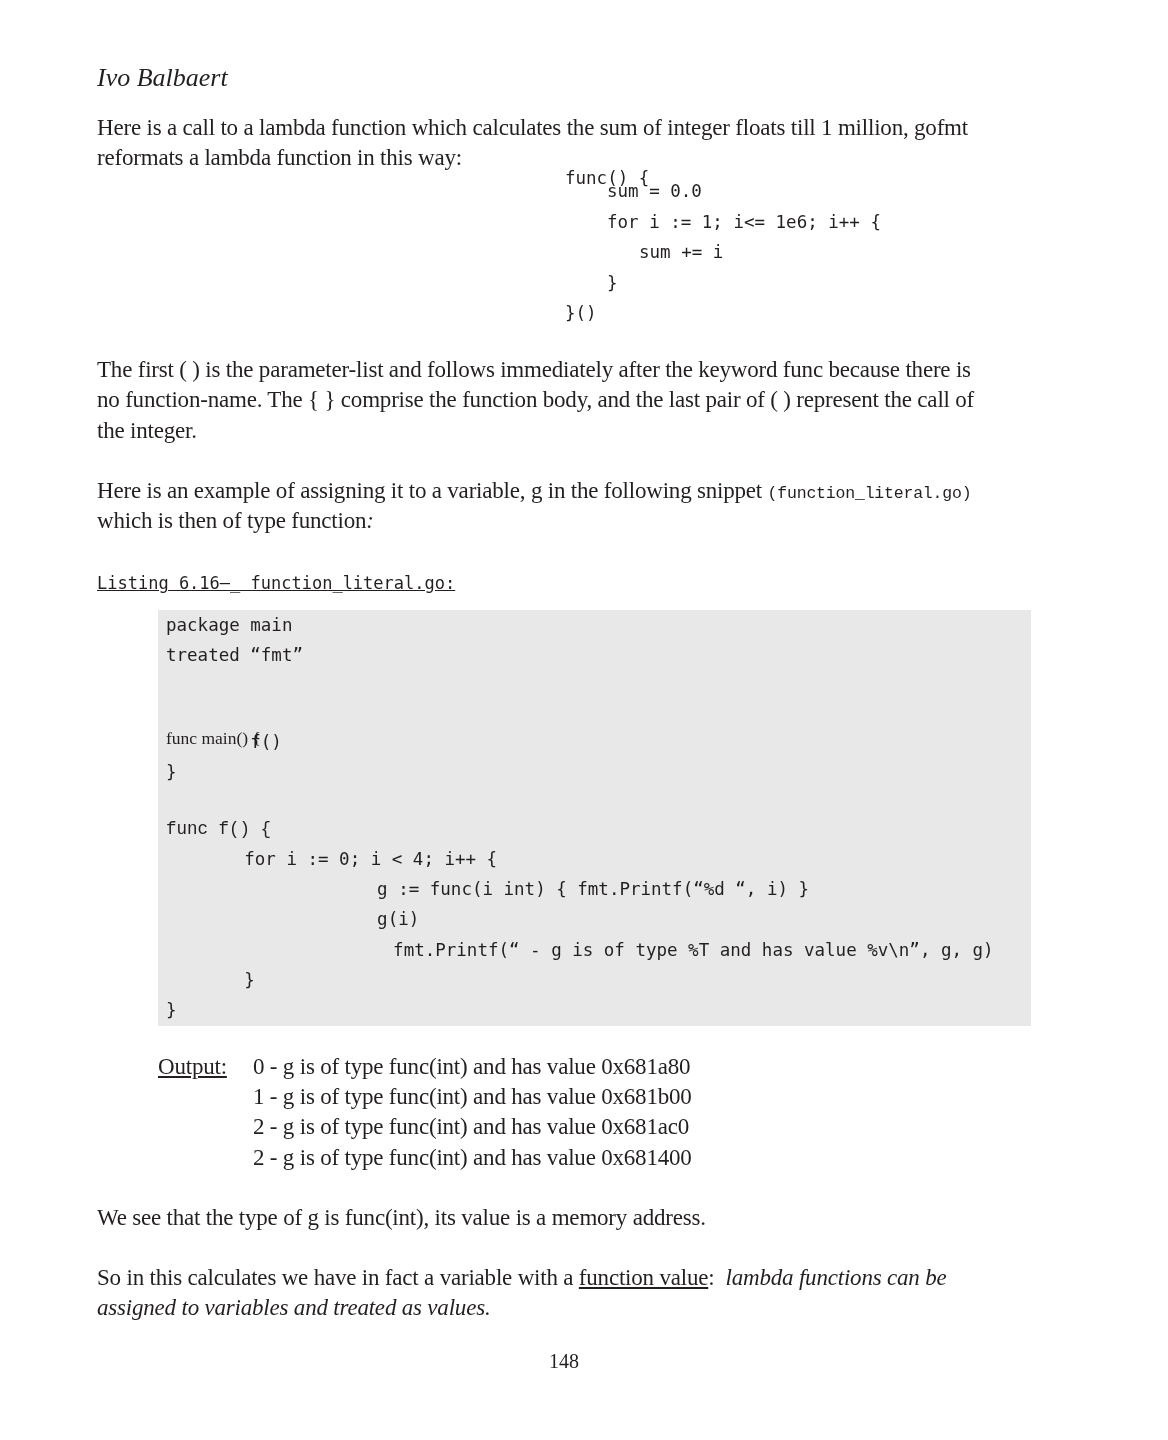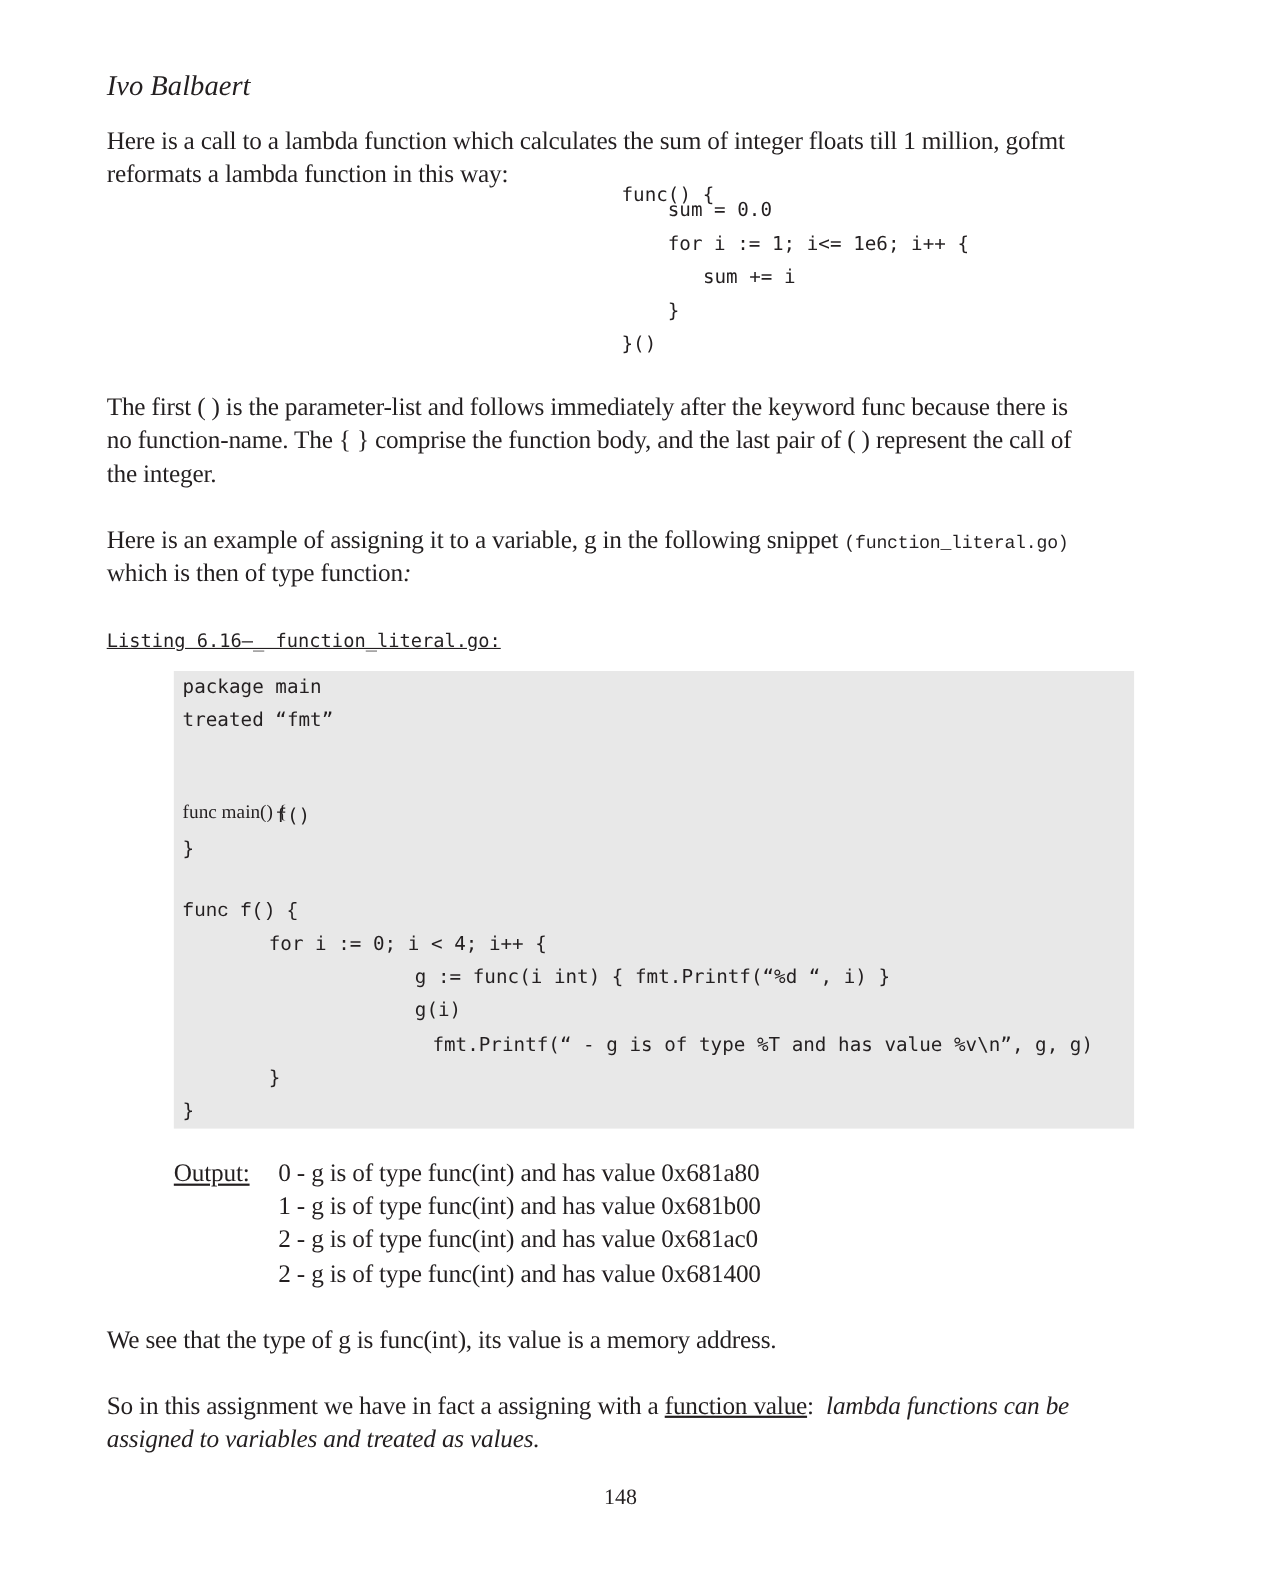--- a/index.html
+++ b/index.html
@@ -67,17 +67,17 @@
 
 <div class="abs serif out-label">Output:</div>
 <div class="abs serif out-line" style="top:1054px;">0 - g is of type func(int) and has value 0x681a80</div>
 <div class="abs serif out-line" style="top:1084px;">1 - g is of type func(int) and has value 0x681b00</div>
 <div class="abs serif out-line" style="top:1114px;">2 - g is of type func(int) and has value 0x681ac0</div>
 <div class="abs serif out-line" style="top:1145px;">2 - g is of type func(int) and has value 0x681400</div>
 
 <div class="abs serif" style="left:97px; top:1205px; white-space:nowrap;">We see that the type of g is func(int), its value is a memory address.</div>
 
 <div class="abs serif" style="left:97px; top:1265px; width:935px; white-space:nowrap;">
-  <span>So in this assignment we have in fact a assigning with a </span><span class="u">function value</span><span style="white-space:pre;">:  </span><span class="it">lambda functions can be</span>
+  <span>So in this calculates we have in fact a variable with a </span><span class="u">function value</span><span style="white-space:pre;">:  </span><span class="it">lambda functions can be</span>
 </div>
 <div class="abs serif it" style="left:97px; top:1295px; white-space:nowrap;">assigned to variables and treated as values.</div>
 
 <div class="abs page-num">148</div>
 
 </body></html>

